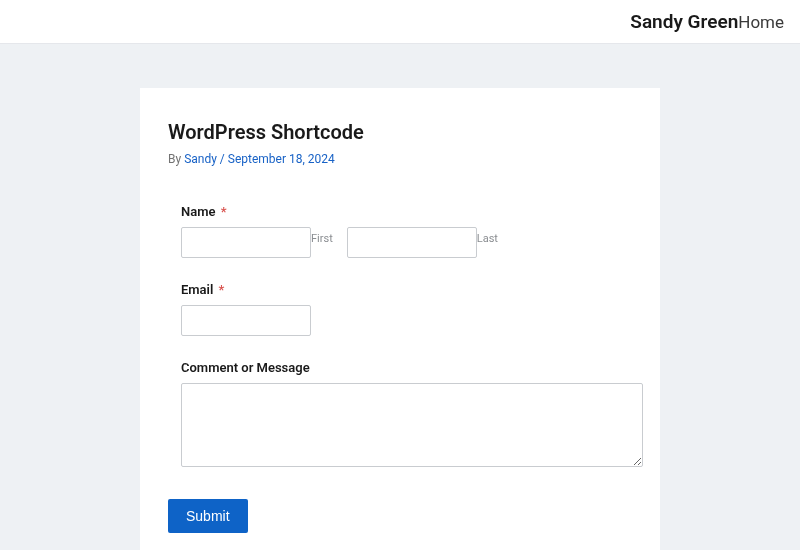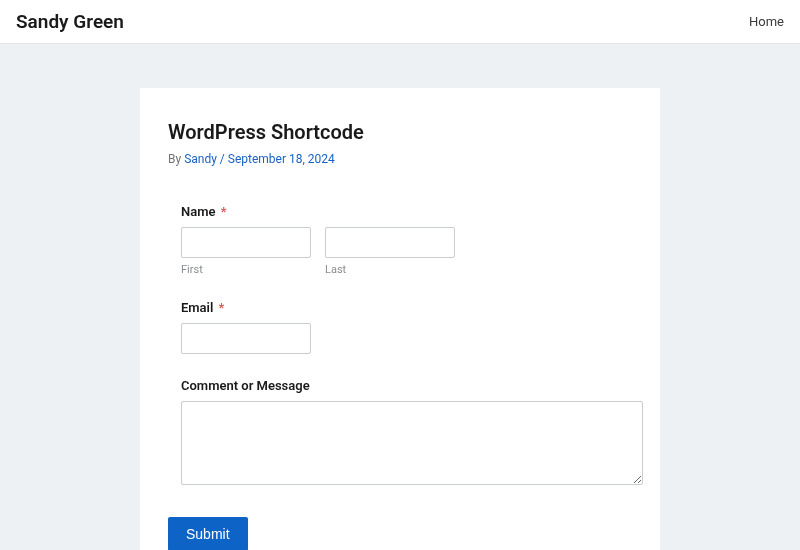--- a/index.html
+++ b/index.html
@@ -9,30 +9,30 @@
       width: 800px;
       height: 550px;
       overflow: hidden;
     }
     .header {
       background: #fff;
       border-bottom: 1px solid #e5e7eb;
       height: 44px;
       display: flex;
       align-items: center;
-      justify-content: space-between;
+      justify-content: flex-end;
       padding: 0 16px;
     }
     .site-title {
       font-size: 19px;
       font-weight: 600;
       color: #1a1a1a;
     }
     .nav-link {
-      font-size: 13px;
+      font-size: 17px;
       color: #3a3a3a;
       text-decoration: none;
       cursor: pointer;
     }
     .page {
       padding: 44px 0 0 0;
       display: flex;
       justify-content: center;
     }
     .card {
@@ -59,21 +59,21 @@
       font-weight: 600;
       color: #1a1a1a;
       display: block;
       margin-bottom: 8px;
     }
     .req { color: #d9534f; margin-left: 2px; }
     .name-fields {
       display: flex;
       gap: 14px;
     }
-    .name-col { display: flex; flex-direction: column; }
+    .name-col { display: flex; }
     input[type="text"], input[type="email"] {
       height: 31px;
       border: 1px solid #c9ccd0;
       border-radius: 2px;
       padding: 4px 8px;
       font-size: 13px;
       width: 130px;
       background: #fff;
     }
     .email-input { width: 276px; }

